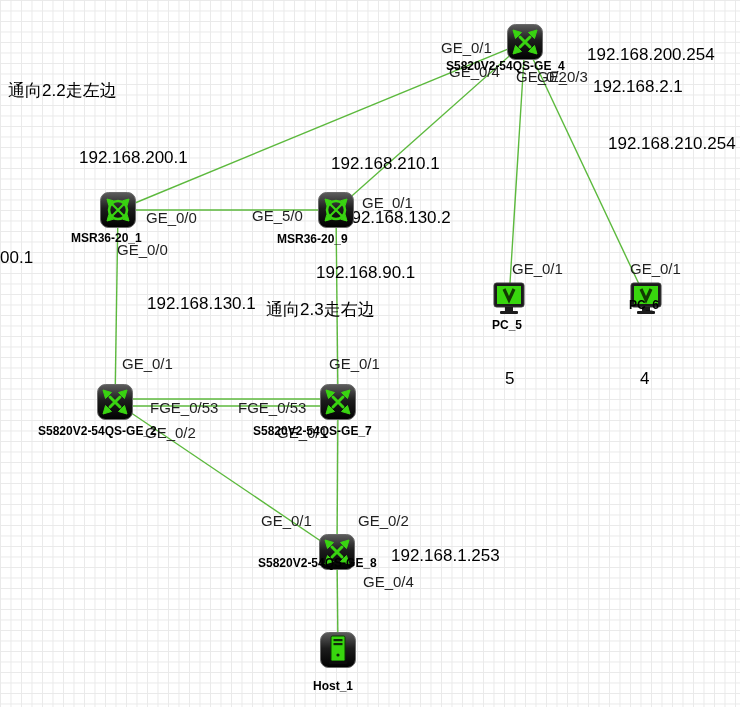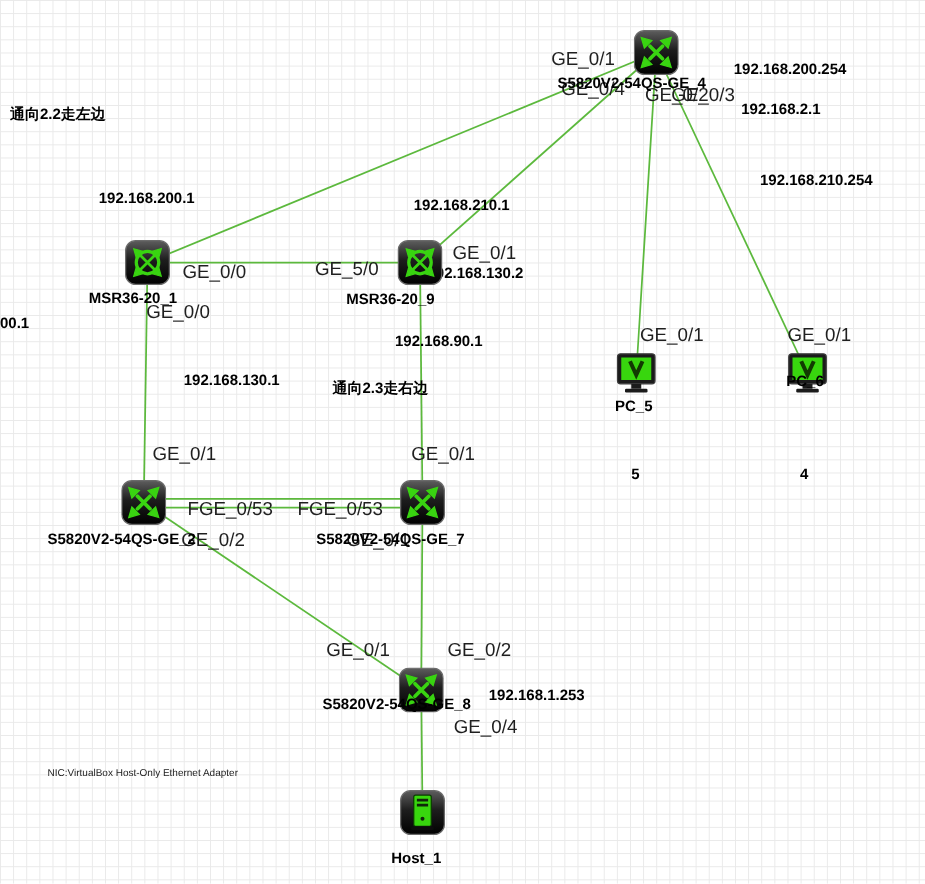--- a/index.html
+++ b/index.html
@@ -11,21 +11,21 @@
       linear-gradient(90deg, #e9e9e9 1px, transparent 1px);
     background-size:10.5px 10.5px;
     font-family:"Liberation Sans", sans-serif;
   }
   #links-svg{position:absolute;left:0;top:0;z-index:1;}
   .port-label{
     position:absolute;z-index:2;font-size:15px;color:#1f1f1f;
     white-space:nowrap;line-height:11px;
   }
   .annotation{
-    position:absolute;z-index:2;font-weight:bold;font-size:12px;color:#000;
+    position:absolute;z-index:2;font-weight:normal;font-size:17px;color:#000;
     white-space:nowrap;line-height:14px;
   }
   .annotation.small{font-weight:normal;font-size:8px;color:#222;}
   .device-icon{position:absolute;width:36px;height:36px;z-index:3;cursor:pointer;}
   .device-name{
     position:absolute;z-index:4;font-weight:bold;font-size:12px;color:#000;
     white-space:nowrap;line-height:14px;
   }
 </style>
 </head>
@@ -72,21 +72,20 @@
     <div class="annotation" style="left: 79px; top: 151px;">192.168.200.1</div>
     <div class="annotation" style="left: 331px; top: 157px;">192.168.210.1</div>
     <div class="annotation" style="left: 342px; top: 211px;">192.168.130.2</div>
     <div class="annotation" style="left: 147px; top: 251px; margin-top: 46px;">192.168.130.1</div>
     <div class="annotation" style="left: 316px; top: 266px;">192.168.90.1</div>
     <div class="annotation" style="left: 266px; top: 303px;">通向2.3走右边</div>
     <div class="annotation" style="left: 0px; top: 251px;">00.1</div>
     <div class="annotation" style="left: 391px; top: 549px;">192.168.1.253</div>
     <div class="annotation" style="left: 505px; top: 372px;">5</div>
     <div class="annotation" style="left: 640px; top: 372px;">4</div>
-    <div class="annotation small" style="left: 38px; top: 612px;">NIC:VirtualBox Host-Only Ethernet Adapter</div>
     <div class="device-icon" style="left: 507px; top: 24px;"><svg width="36" height="36" viewBox="0 0 36 36" xmlns="http://www.w3.org/2000/svg">
     <defs>
           <linearGradient id="g-s5820v2-54qs-ge-4" x1="0" y1="0" x2="0" y2="1">
      <stop offset="0" stop-color="#5d5d5d"></stop>
             <stop offset="0.45" stop-color="#1d1d1d"></stop>
             <stop offset="1" stop-color="#000"></stop>
    </linearGradient>
         </defs>
    <rect x="0.5" y="0.5" width="35" height="35" rx="8" fill="url(#g-s5820v2-54qs-ge-4)" stroke="#6b6b6b"></rect>
     <g fill="#39d411" stroke="#39d411">

